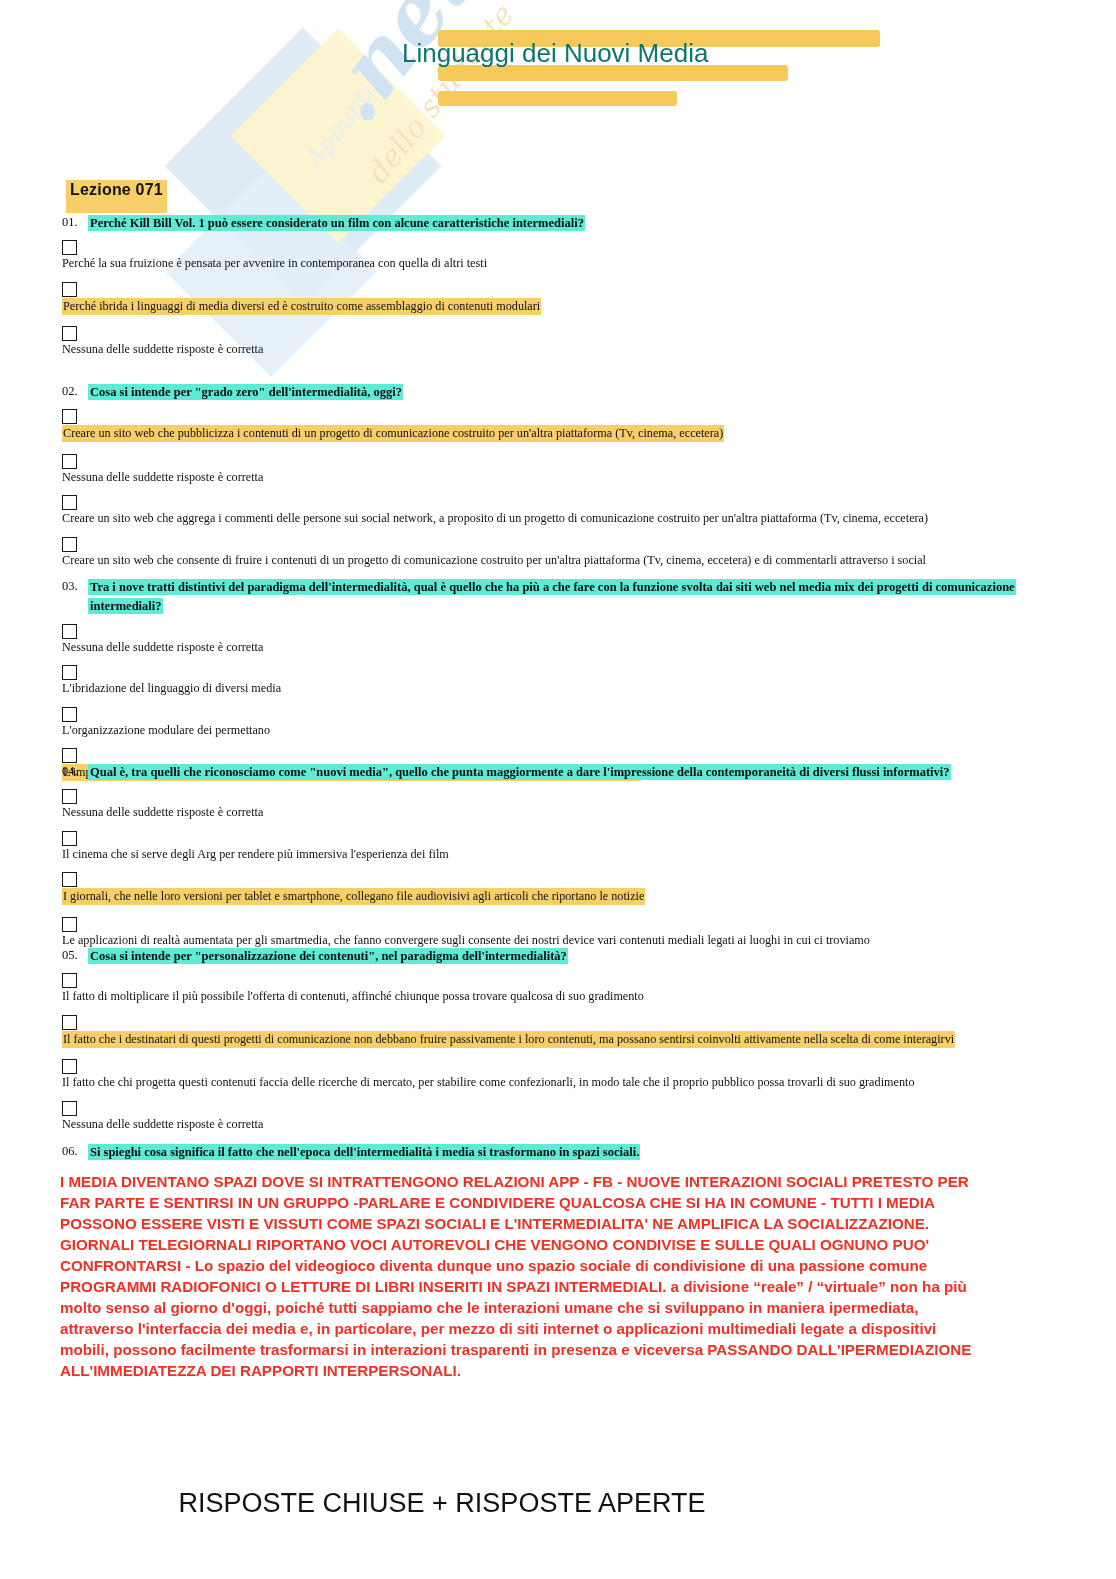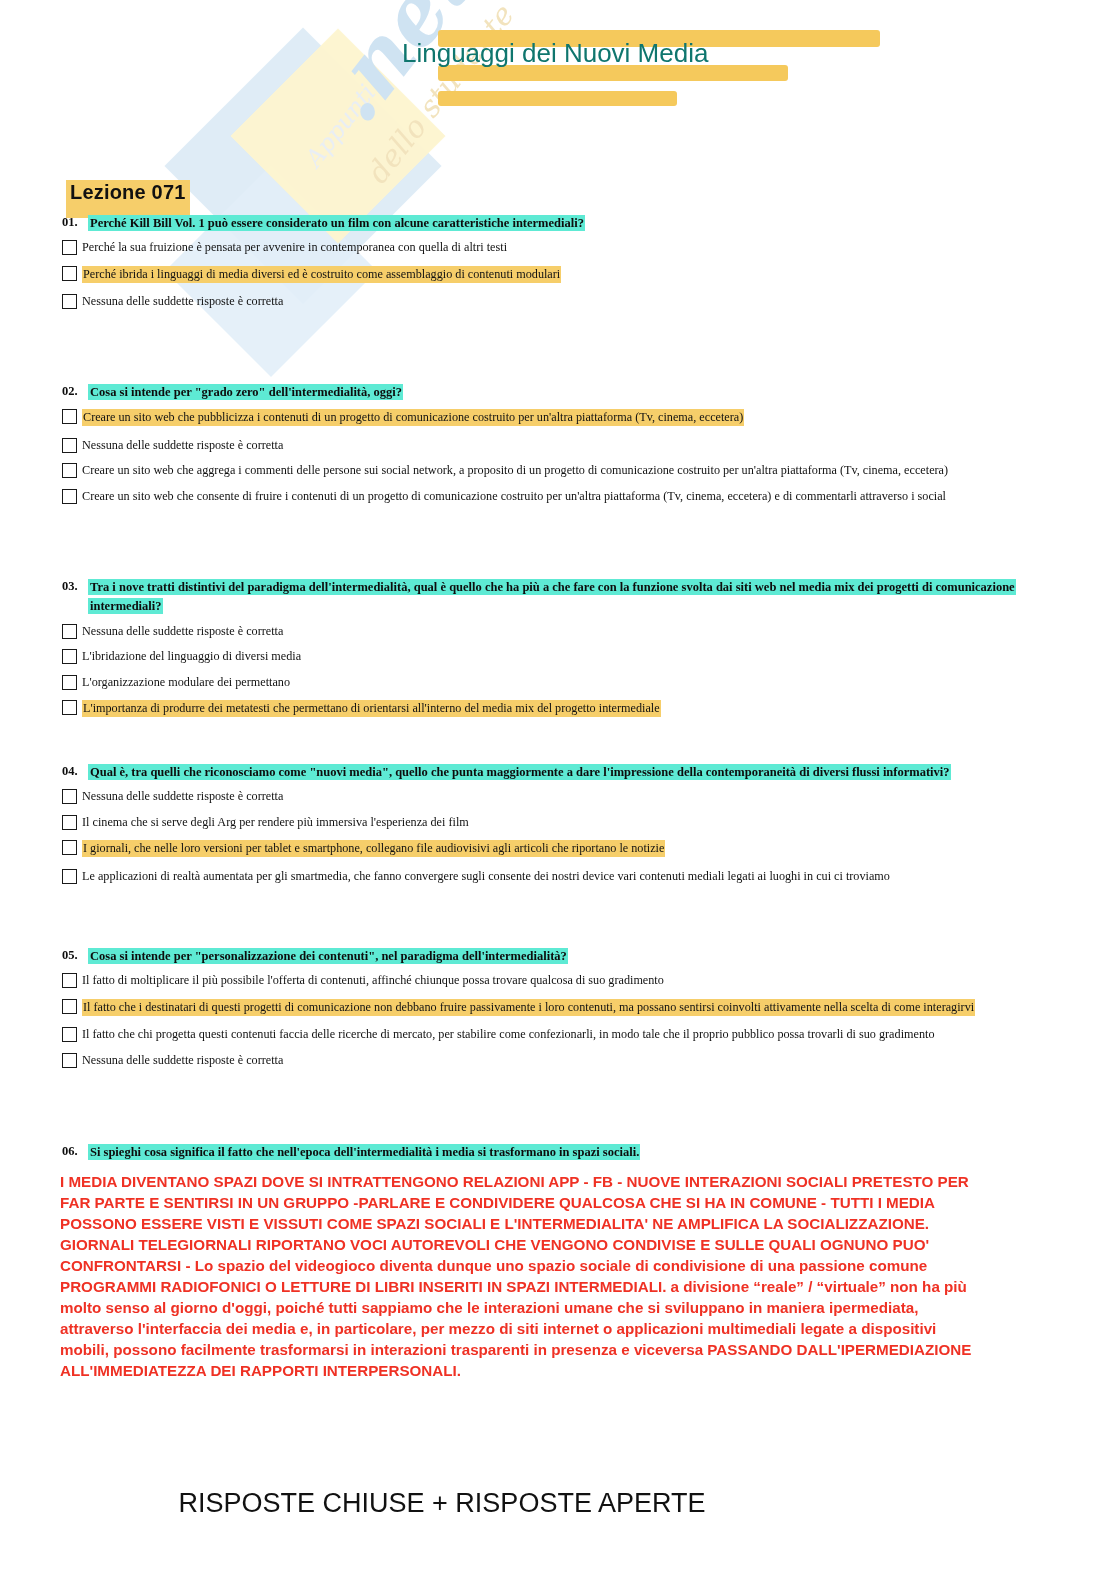--- a/index.html
+++ b/index.html
@@ -116,21 +116,21 @@
     position: absolute;
     left: 0; top: 0;
     width: 1116px;
     z-index: 3;
   }
   .lezione {
     position: absolute;
     left: 66px; top: 180px;
     font-family: "Liberation Sans", sans-serif;
     font-weight: 700;
-    font-size: 20px;
+    font-size: 16px;
     color: #111;
     background: #f6ce6a;
     padding: 1px 4px 14px 4px;
     letter-spacing: .2px;
   }
 
   .qblock {
     position: absolute;
     left: 62px;
     width: 990px;
@@ -140,21 +140,21 @@
     align-items: flex-start;
     font-family: "Liberation Serif", serif;
     font-weight: 700;
     font-size: 12.5px;
     color: #0d0d0d;
     line-height: 1.38;
   }
   .qnum {
     flex: 0 0 auto;
     width: 26px;
-    font-weight: 700;
+    font-weight: 400;
     font-size: 12.5px;
   }
   .qtext {
     flex: 1 1 auto;
   }
   .qtext > span {
     background: #5eead4;
     box-decoration-break: clone;
     -webkit-box-decoration-break: clone;
     padding: 1px 1px 1px 2px;
@@ -165,20 +165,21 @@
     margin-top: 6px;
   }
   .ans {
     display: flex;
     align-items: flex-start;
     margin-bottom: 9px;
     font-family: "Liberation Serif", serif;
     font-size: 12.2px;
     color: #111;
     line-height: 1.35;
+    flex-direction: column;
   }
   .cb {
     flex: 0 0 auto;
     width: 13px;
     height: 13px;
     border: 1.6px solid #1a1a1a;
     background: #ffffff;
     margin-right: 5px;
     margin-top: 1px;
   }

